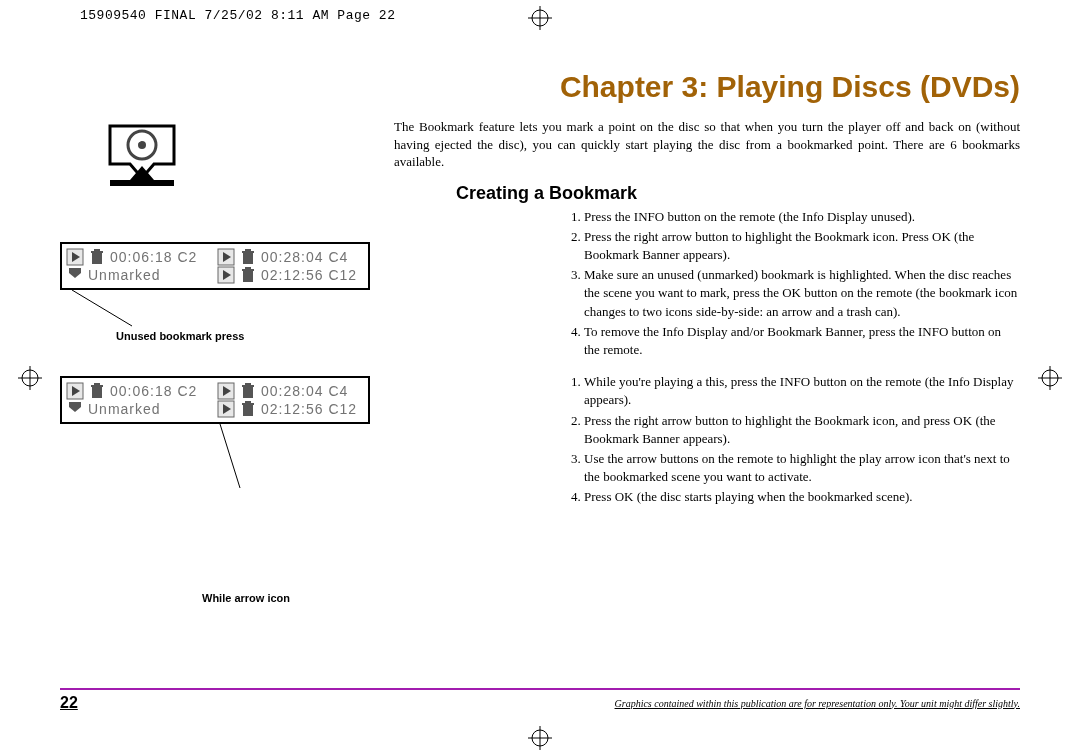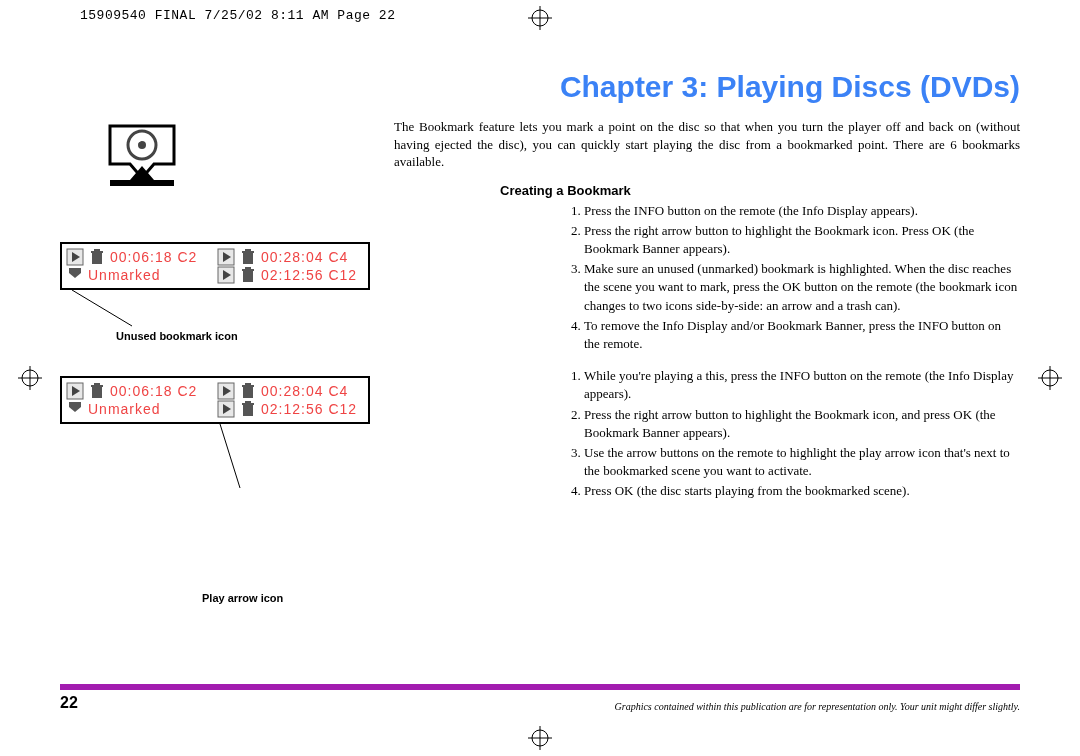--- a/index.html
+++ b/index.html
@@ -35,21 +35,21 @@
     top: 40px;
     left: 60px;
     right: 60px;
     bottom: 40px;
   }
   .chapter-title {
     text-align: right;
     font-family: Arial, Helvetica, sans-serif;
     font-size: 30px;
     font-weight: bold;
-    color: #3b82f6;
+    color: #a16207;
     margin: 30px 0 14px 0;
     padding-right: 0;
   }
   .content-row {
     display: flex;
     align-items: flex-start;
     gap: 24px;
   }
   .left-col {
     width: 310px;
@@ -68,23 +68,23 @@
     margin: 0 0 6px 0;
   }
   .body-text {
     font-size: 13px;
     line-height: 1.35;
     margin: 0 0 12px 0;
     text-align: justify;
   }
   .sub-title {
     font-family: Arial, Helvetica, sans-serif;
-    font-size: 13px;
-    font-weight: bold;
-    margin: 4px 0 4px 106px;
+    font-size: 18px;
+    font-weight: bold;
+    margin: 4px 0 4px 62px;
   }
   ol.steps {
     font-size: 13px;
     line-height: 1.4;
     margin: 0 0 14px 170px;
     padding-left: 20px;
   }
   ol.steps li {
     margin-bottom: 2px;
   }
@@ -120,21 +120,21 @@
     flex: 0 0 18px;
     display: inline-flex;
     align-items: center;
     justify-content: center;
   }
   .time-chap {
     font-family: Arial, sans-serif;
     font-size: 14px;
     letter-spacing: 1px;
     white-space: nowrap;
-    color: #ef4444;
+    color: #737373;
   }
   .caption {
     font-family: Arial, Helvetica, sans-serif;
     font-size: 11px;
     font-weight: bold;
   }
   .caption-unused {
     position: absolute;
     top: 212px;
     left: 56px;
@@ -142,24 +142,25 @@
   .caption-play {
     position: absolute;
     top: 474px;
     left: 142px;
   }
   .footer {
     position: absolute;
     left: 60px;
     right: 60px;
     bottom: 44px;
-    border-top: 6px solid #a21caf;
+    border-top: 2px solid #a21caf;
     padding-top: 4px;
     display: flex;
-    align-items: flex-end;
+    align-items: center;
+    text-decoration: underline;
   }
   .page-num {
     font-family: Arial, Helvetica, sans-serif;
     font-weight: bold;
     font-size: 16px;
     width: 40px;
   }
   .footer-note {
     flex: 1;
     font-style: italic;
@@ -278,21 +279,21 @@
                   </svg>
                 </span>
               <span class="time-chap"><span>02:12:56</span> <span>C12</span></span>
             </div>
           </div>
         </div>
         <svg style="position:absolute;left:12px;top:48px;width:80px;height:44px;overflow:visible">
             <line x1="0" y1="0" x2="60" y2="36" stroke="#000" stroke-width="1"></line>
           </svg>
       </div>
-      <span class="caption caption-unused">Unused bookmark icon</span>
+      <span class="caption caption-unused">Unused bookmark press</span>
 
       <div class="banner-block second">
         <div class="banner">
           <div class="banner-row">
             <div class="cell">
               <span class="mini-icon">
                   <svg viewBox="0 0 18 18">
                     <rect x="1" y="1" width="16" height="16" fill="#e8e8e8" stroke="#666"></rect>
                     <polygon points="6,4 14,9 6,14" fill="#444"></polygon>
                   </svg>
@@ -347,39 +348,39 @@
                   </svg>
                 </span>
               <span class="time-chap"><span>02:12:56</span> <span>C12</span></span>
             </div>
           </div>
         </div>
         <svg style="position:absolute;left:160px;top:48px;width:60px;height:72px;overflow:visible">
             <line x1="0" y1="0" x2="20" y2="64" stroke="#000" stroke-width="1"></line>
           </svg>
       </div>
-      <span class="caption caption-play">Play arrow icon</span>
+      <span class="caption caption-play">While arrow icon</span>
     </div>
 
     <div class="right-col">
       <p class="body-text">The Bookmark feature lets you mark a point on the disc so that when you turn the player off and back on (without having ejected the disc), you can quickly start playing the disc from a bookmarked point. There are 6 bookmarks available.</p>
 
       <h3 class="sub-title">Creating a Bookmark</h3>
       <ol class="steps">
-        <li>Press the INFO button on the remote (the Info Display appears).</li>
+        <li>Press the INFO button on the remote (the Info Display unused).</li>
         <li>Press the right arrow button to highlight the Bookmark icon. Press OK (the Bookmark Banner appears).</li>
         <li>Make sure an unused (unmarked) bookmark is highlighted. When the disc reaches the scene you want to mark, press the OK button on the remote (the bookmark icon changes to two icons side-by-side: an arrow and a trash can).</li>
         <li>To remove the Info Display and/or Bookmark Banner, press the INFO button on the remote.</li>
       </ol>
 
       <ol class="steps">
         <li>While you're playing a this, press the INFO button on the remote (the Info Display appears).</li>
         <li>Press the right arrow button to highlight the Bookmark icon, and press OK (the Bookmark Banner appears).</li>
         <li>Use the arrow buttons on the remote to highlight the play arrow icon that's next to the bookmarked scene you want to activate.</li>
-        <li>Press OK (the disc starts playing from the bookmarked scene).</li>
+        <li>Press OK (the disc starts playing when the bookmarked scene).</li>
       </ol>
     </div>
   </div>
 </div>
 
 <div class="footer">
   <span class="page-num">22</span>
   <span class="footer-note">Graphics contained within this publication are for representation only. Your unit might differ slightly.</span>
 </div>
 

